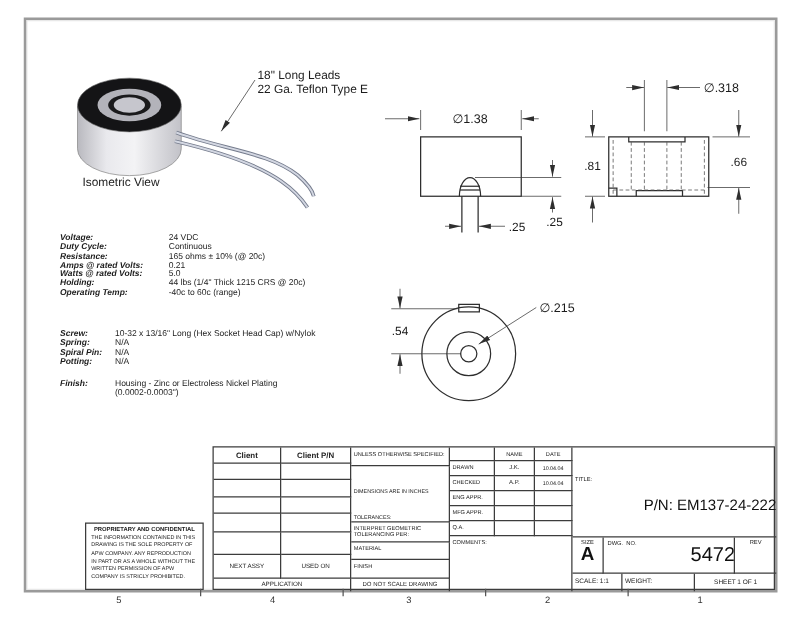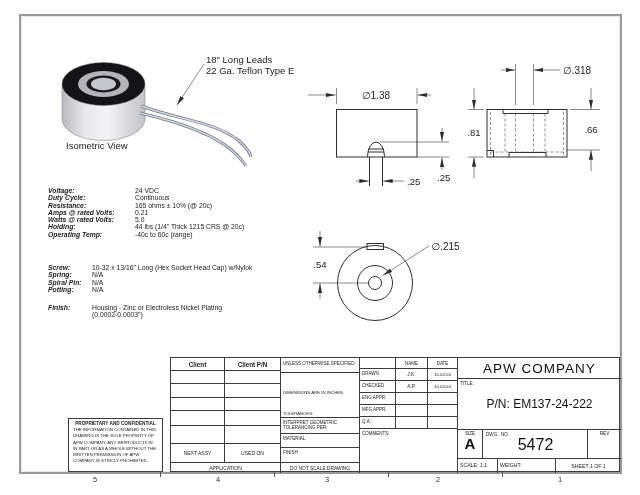--- a/index.html
+++ b/index.html
@@ -280,32 +280,31 @@
     <div class="cell pad" style="left:189px;top:47px;width:36px;height:12px;">MFG APPR.</div>
     <div class="cell" style="left:225px;top:47px;width:32px;height:12px;"></div>
     <div class="cell" style="left:257px;top:47px;width:30px;height:12px;"></div>
 
     <div class="cell pad" style="left:189px;top:59px;width:36px;height:12px;">Q.A.</div>
     <div class="cell" style="left:225px;top:59px;width:32px;height:12px;"></div>
     <div class="cell" style="left:257px;top:59px;width:30px;height:12px;"></div>
 
     <div class="cell pad noB" style="left:189px;top:71px;width:98px;height:44px;">COMMENTS:</div>
 
-    <div class="cell cc noR" style="left:287px;top:0;width:163px;height:21px;font-size:13.5px;letter-spacing:1px;color:#111;">APW COMPANY</div>
     <div class="cell noR" style="left:287px;top:21px;width:163px;height:51px;">
       <div style="position:absolute;left:2px;top:1.5px;font-size:4.6px;">TITLE:</div>
-      <div style="position:absolute;left:0;top:18px;width:163px;text-align:center;font-size:12px;color:#111;">P/N: EM137-24-222</div>
+      <div style="position:absolute;left:0;top:18px;width:163px;text-align:right;font-size:12px;color:#111;">P/N: EM137-24-222</div>
     </div>
     <div class="cell" style="left:287px;top:72px;width:25px;height:29px;">
       <div style="text-align:center;font-size:4.6px;margin-top:1px;">SIZE</div>
       <div style="text-align:center;font-size:15px;font-weight:bold;color:#111;line-height:16px;">A</div>
     </div>
     <div class="cell" style="left:312px;top:72px;width:105px;height:29px;">
       <div style="position:absolute;left:3px;top:1.5px;font-size:4.6px;white-space:pre;">DWG.  NO.</div>
-      <div style="position:absolute;left:0;top:6px;width:105px;text-align:center;font-size:16px;color:#111;">5472</div>
+      <div style="position:absolute;left:0;top:6px;width:105px;text-align:right;font-size:16px;color:#111;">5472</div>
     </div>
     <div class="cell noR" style="left:417px;top:72px;width:33px;height:29px;">
       <div style="text-align:center;font-size:4.6px;margin-top:1px;">REV</div>
     </div>
     <div class="cell noB" style="left:287px;top:101px;width:40px;height:14px;font-size:5.2px;line-height:13px;padding-left:2px;">SCALE: 1:1</div>
     <div class="cell noB" style="left:327px;top:101px;width:58px;height:14px;font-size:5.2px;line-height:13px;padding-left:2px;">WEIGHT:</div>
     <div class="cell cc noB noR" style="left:385px;top:101px;width:65px;height:14px;font-size:5.2px;">SHEET 1 OF 1</div>
   </div>
 
   <div class="ztick" style="left:160px;"></div>

